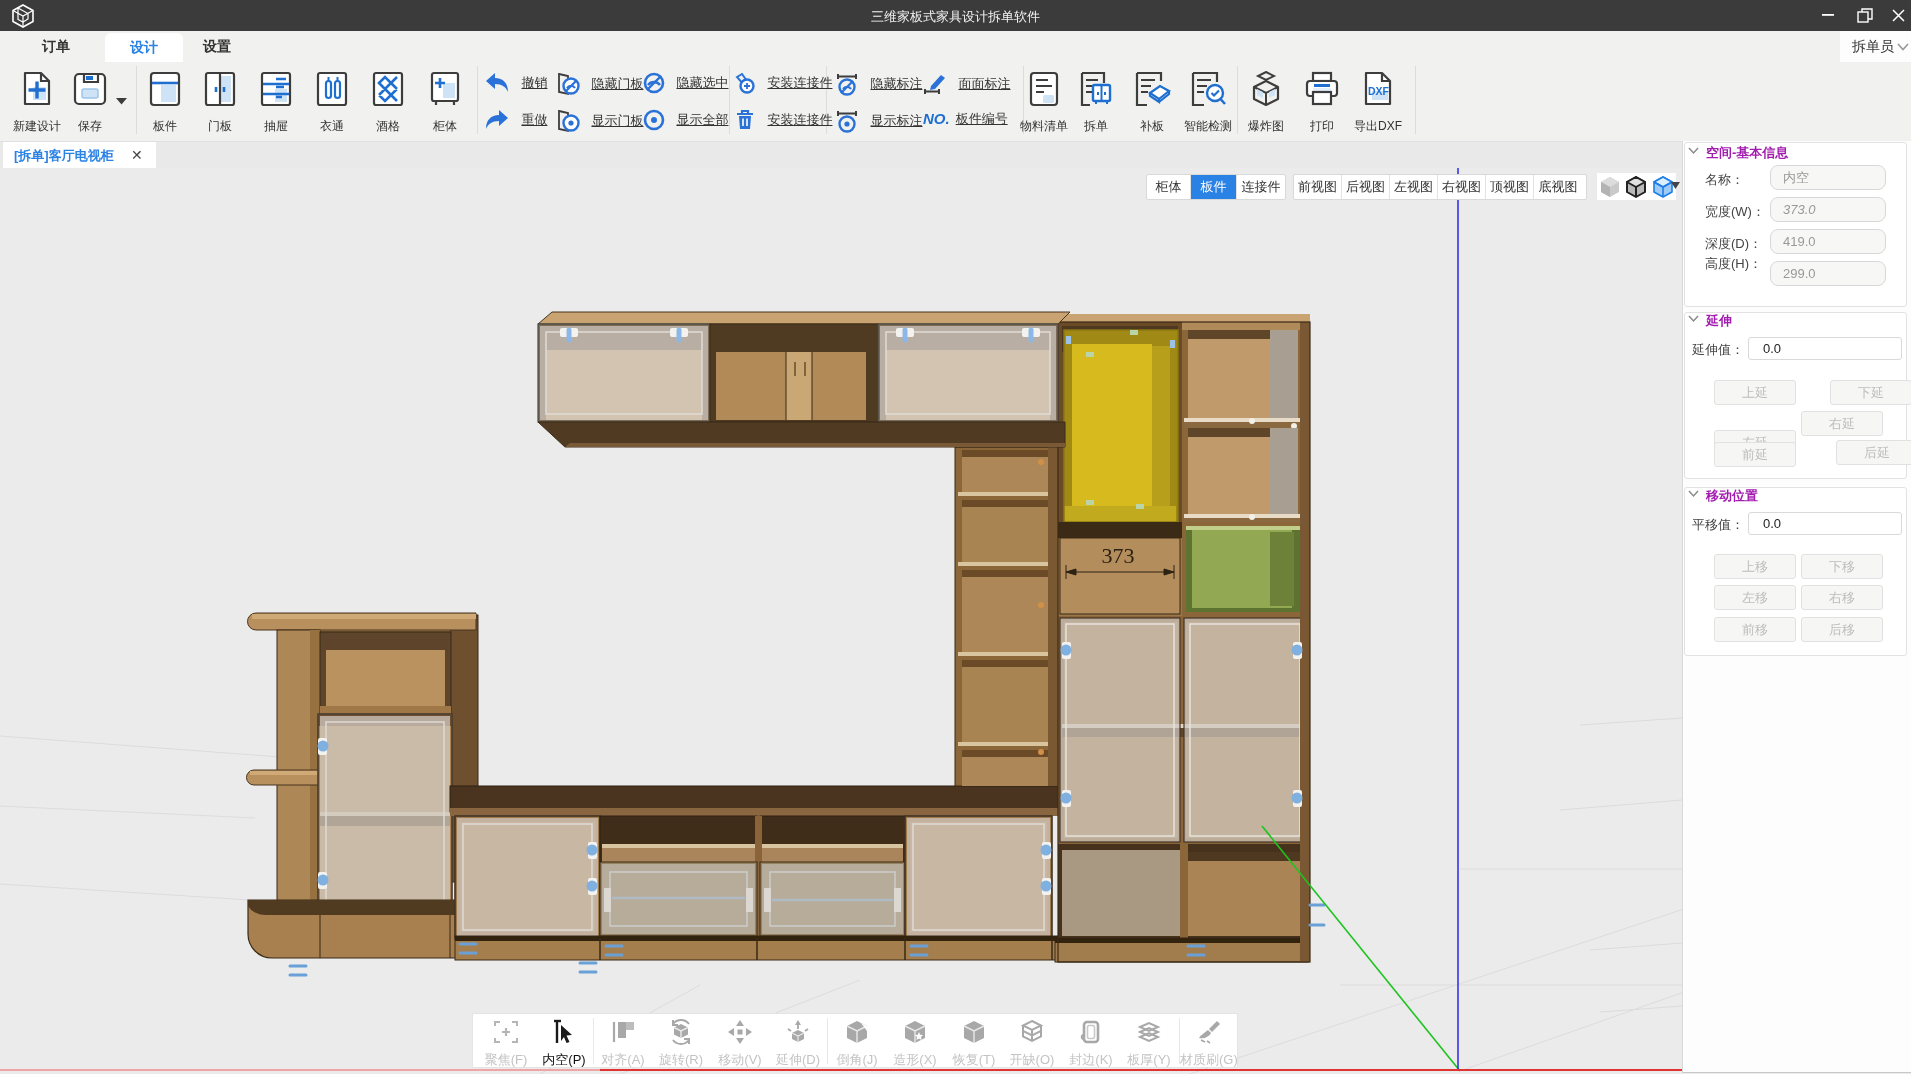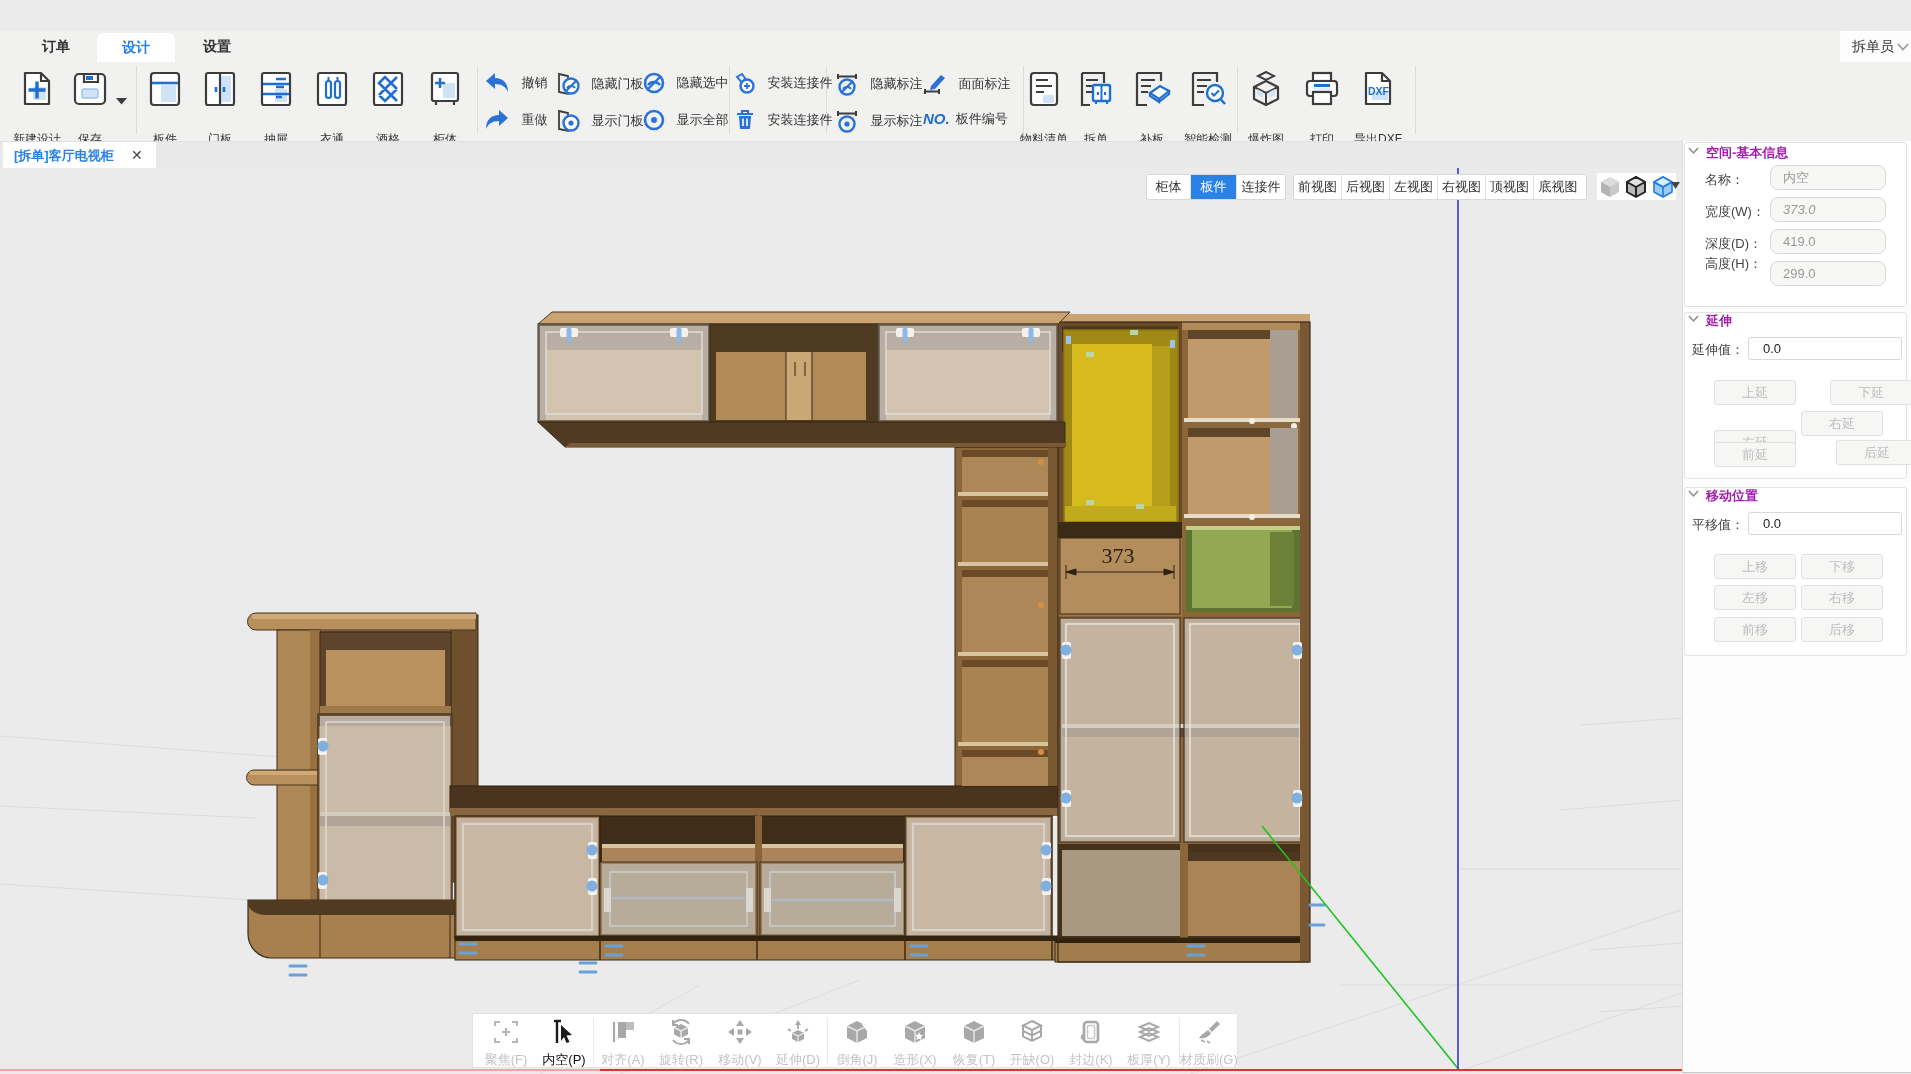--- a/index.html
+++ b/index.html
@@ -5,29 +5,29 @@
 *{margin:0;padding:0;box-sizing:border-box;}
 html,body{width:1911px;height:1074px;overflow:hidden;font-family:"Liberation Sans",sans-serif;}
 .abs{position:absolute;}
 #app{position:relative;width:1911px;height:1074px;background:#ebebeb;}
 
 #titlebar{position:absolute;left:0;top:0;width:1911px;height:31px;background:#3b3b3b;}
 #titlebar .title{position:absolute;left:0;right:0;top:8px;text-align:center;color:#f2f2f2;font-size:13px;}
 
 #menurow{position:absolute;left:0;top:31px;width:1911px;height:31px;background:#f1f1f0;}
 .menutab{position:absolute;top:0;height:31px;line-height:31px;font-size:14px;color:#333;font-weight:bold;}
-#tab-active{position:absolute;left:97px;top:2px;width:78px;height:29px;background:#fff;border-radius:6px 6px 0 0;text-align:center;line-height:29px;color:#2a82e4;font-size:14px;font-weight:bold;}
+#tab-active{position:absolute;left:105px;top:2px;width:78px;height:29px;background:#fff;border-radius:6px 6px 0 0;text-align:center;line-height:29px;color:#2a82e4;font-size:14px;font-weight:bold;}
 #rolebox{position:absolute;right:0;top:0;width:71px;height:31px;background:#fdfdfd;font-size:14px;color:#333;line-height:31px;padding-left:12px;}
 
 #toolbar{position:absolute;left:0;top:62px;width:1911px;height:79px;background:#f1f1f0;}
 .tbsep{position:absolute;top:4px;height:68px;width:1px;background:#dcdcdc;}
 .bigitem{position:absolute;top:9px;text-align:center;}
-.bigitem .lbl{display:block;margin-top:20px;font-size:12px;color:#333;white-space:nowrap;}
+.bigitem .lbl{display:block;margin-top:7px;font-size:12px;color:#333;white-space:nowrap;}
 .smallitem{position:absolute;height:26px;white-space:nowrap;}
-.smallitem .lbl{font-size:13px;color:#333;vertical-align:middle;}
+.smallitem .lbl{font-size:13px;color:#333;vertical-align:middle;text-decoration:underline;}
 .smallitem svg{vertical-align:middle;margin-right:7px;}
 
 #tabbar{position:absolute;left:0;top:141px;width:1911px;height:27px;background:#e9e9e9;border-top:1px solid #e0e0e0;}
 #doctab{position:absolute;left:3px;top:0;width:153px;height:27px;background:#fff;}
 #doctab .t{position:absolute;left:11px;top:5px;font-size:13px;font-weight:bold;color:#2a82e4;}
 #doctab .x{position:absolute;left:128px;top:5px;font-size:14px;color:#444;}
 
 #viewport{position:absolute;left:0;top:168px;width:1911px;height:906px;background:#ebebeb;}
 #rightcol{position:absolute;left:1682px;top:141px;width:229px;height:932px;background:#fdfdfd;border-left:1px solid #d9d9d9;border-bottom:1px solid #c9c9c9;}
 
@@ -47,20 +47,44 @@
 #btoolbar{position:absolute;left:472px;top:1013px;width:766px;height:55px;background:#fff;border:1px solid #e4e4e4;}
 .bitem{position:absolute;top:5px;width:56px;text-align:center;}
 .bitem .lbl{display:block;margin-top:2px;font-size:13px;color:#c3c3c3;white-space:nowrap;}
 .bitem .lbl.on{color:#111;}
 .bsep{position:absolute;top:4px;height:46px;width:1px;background:#e8e8e8;}
 </style>
 </head>
 <body>
 <div id="app">
 
+<div id="titlebar">
+  <svg class="abs" style="left:10px;top:3px" width="26" height="26" viewBox="0 0 26 26">
+    <g fill="none" stroke="#fff" stroke-width="1.6">
+      <path d="M13 2 L23 7.5 V18.5 L13 24 L3 18.5 V7.5 Z"></path>
+      <path d="M3 7.5 L13 13 L23 7.5 M13 13 V24" stroke-width="1.2"></path>
+      <path d="M8 5 L18 10.5 V16 L13 19 L8 16.5 Z" stroke-width="1.2"></path>
+    </g>
+  </svg>
+  <div class="title">三维家板式家具设计拆单软件</div>
+  <svg class="abs" style="left:1822px;top:14px" width="12" height="3">
+        <rect width="12" height="1.8" fill="#fff"></rect>
+      </svg>
+  <svg class="abs" style="left:1857px;top:8px" width="16" height="16" viewBox="0 0 16 16">
+        <g fill="none" stroke="#fff" stroke-width="1.4">
+          <rect x="1" y="4" width="10" height="10"></rect>
+          <path d="M5 4 V1 H15 V11 H11"></path>
+        </g>
+      </svg>
+  <svg class="abs" style="left:1891px;top:8px" width="15" height="15" viewBox="0 0 15 15">
+        <g stroke="#fff" stroke-width="1.5">
+          <path d="M2 2 L13 13 M13 2 L2 13"></path>
+        </g>
+      </svg>
+</div>
 
 <div id="menurow">
   <span class="menutab" style="left:42px;">订单</span>
   <span class="menutab" style="left:203px;">设置</span>
   <div id="tab-active">设计</div>
   <div id="rolebox">拆单员
     <svg class="abs" style="left:57px;top:12px" width="12" height="8" viewBox="0 0 12 8">
           <path d="M1 1 L6 6.5 L11 1" fill="none" stroke="#999" stroke-width="1.6"></path>
         </svg>
   </div>

